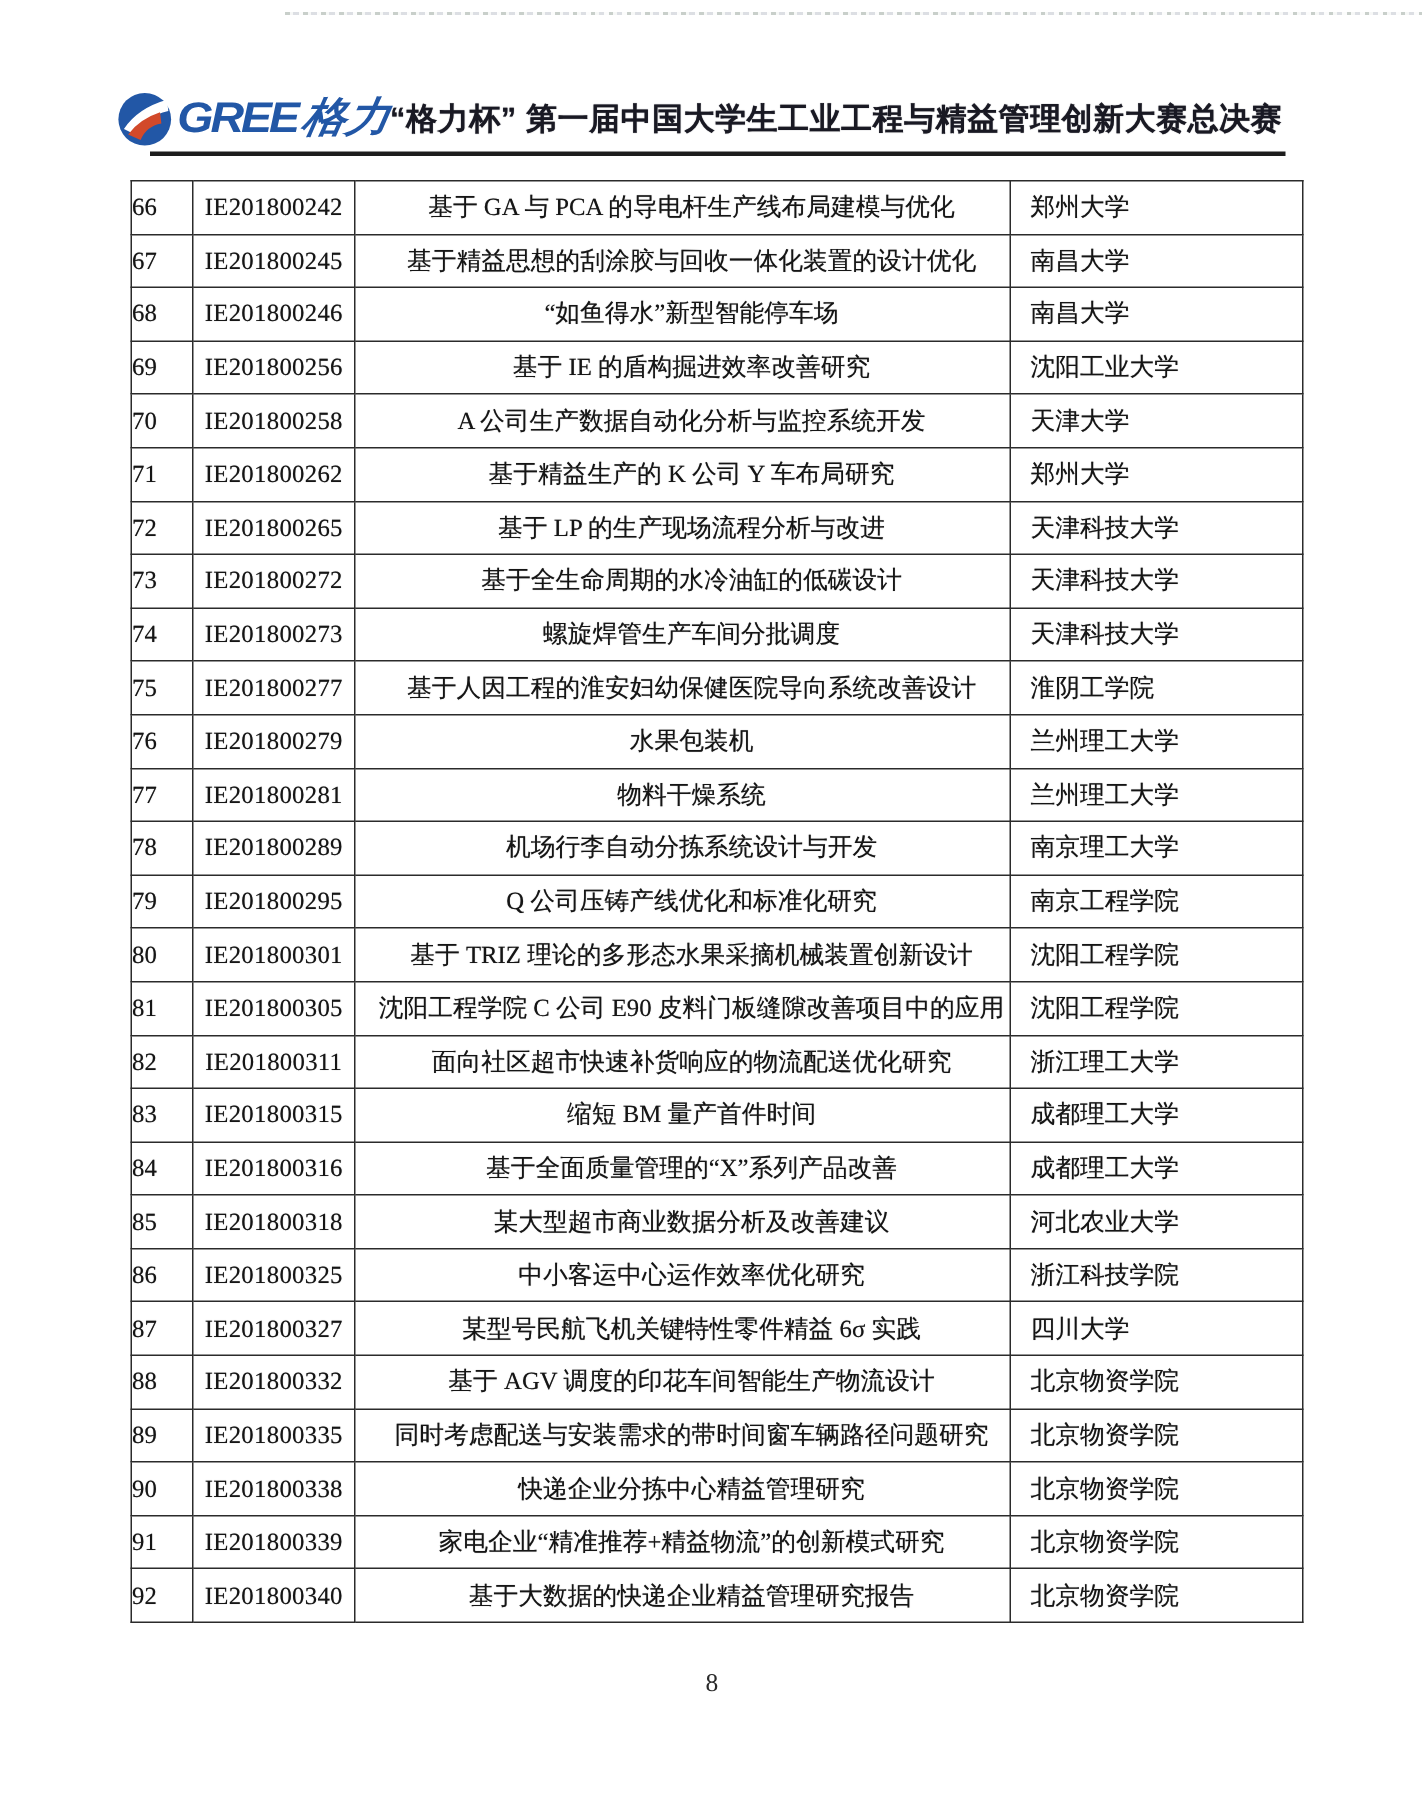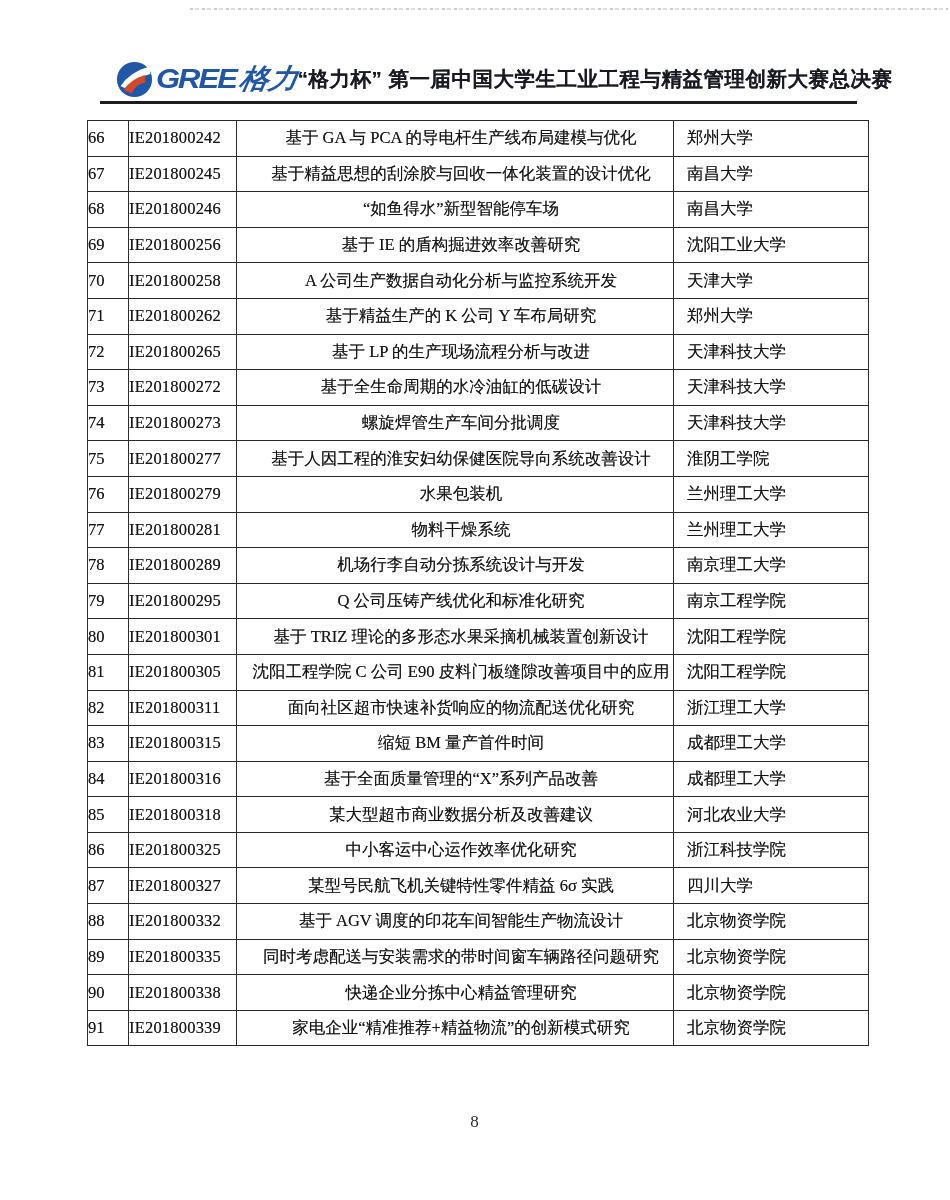--- a/index.html
+++ b/index.html
@@ -23,24 +23,25 @@
       rgba(90,110,95,0.55) 0 3px,
       rgba(160,175,165,0.15) 3px 5px,
       rgba(110,120,140,0.4) 5px 9px,
       rgba(200,205,200,0.1) 9px 12px);
     opacity: 0.6;
   }
 
   
   .header {
     position: absolute;
-    top: 56px; left: 116px;
+    top: 56px; left: 88px;
     width: 757px; height: 46px;
     display: flex;
     align-items: center;
+    justify-content: center;
   }
   .logo {
     display: flex;
     align-items: center;
     flex: 0 0 auto;
   }
   .logo-mark { width: 37px; height: 37px; display: block; }
   .logo-text {
     font-family: "Liberation Sans", "DejaVu Sans", sans-serif;
     font-weight: 700;
@@ -88,21 +89,21 @@
     border: 1.6px solid #2b2b2b;
     height: 35.6px;
     font-size: 16.5px;
     color: #151515;
     vertical-align: middle;
     white-space: nowrap;
     overflow: hidden;
     text-shadow: 0 0 0.5px rgba(20,20,20,0.6);
   }
   td.cell-no    { width: 41px;  text-align: left; }
-  td.cell-id    { width: 108px; letter-spacing: 0.2px; }
+  td.cell-id    { width: 108px; text-align: center; letter-spacing: 0.2px; }
   td.cell-title { width: 437px; text-align: center; padding-left: 12px; }
   td.cell-univ  { width: 195px; text-align: left; padding-left: 13px; }
 
   
   .page-number {
     position: absolute;
     top: 1112px; left: 0;
     width: 950px;
     text-align: center;
     font-size: 17px;
@@ -283,18 +284,24 @@
       <td class="cell-id">IE201800338</td>
       <td class="cell-title">快递企业分拣中心精益管理研究</td>
       <td class="cell-univ">北京物资学院</td>
     </tr>
         <tr>
       <td class="cell-no">91</td>
       <td class="cell-id">IE201800339</td>
       <td class="cell-title">家电企业“精准推荐+精益物流”的创新模式研究</td>
       <td class="cell-univ">北京物资学院</td>
     </tr>
+        <tr>
+      <td class="cell-no">92</td>
+      <td class="cell-id">IE201800340</td>
+      <td class="cell-title">基于大数据的快递企业精益管理研究报告</td>
+      <td class="cell-univ">北京物资学院</td>
+    </tr>
       </tbody>
   </table>
 
   <div class="page-number">8</div>
 
 </div>
 
 </body></html>

